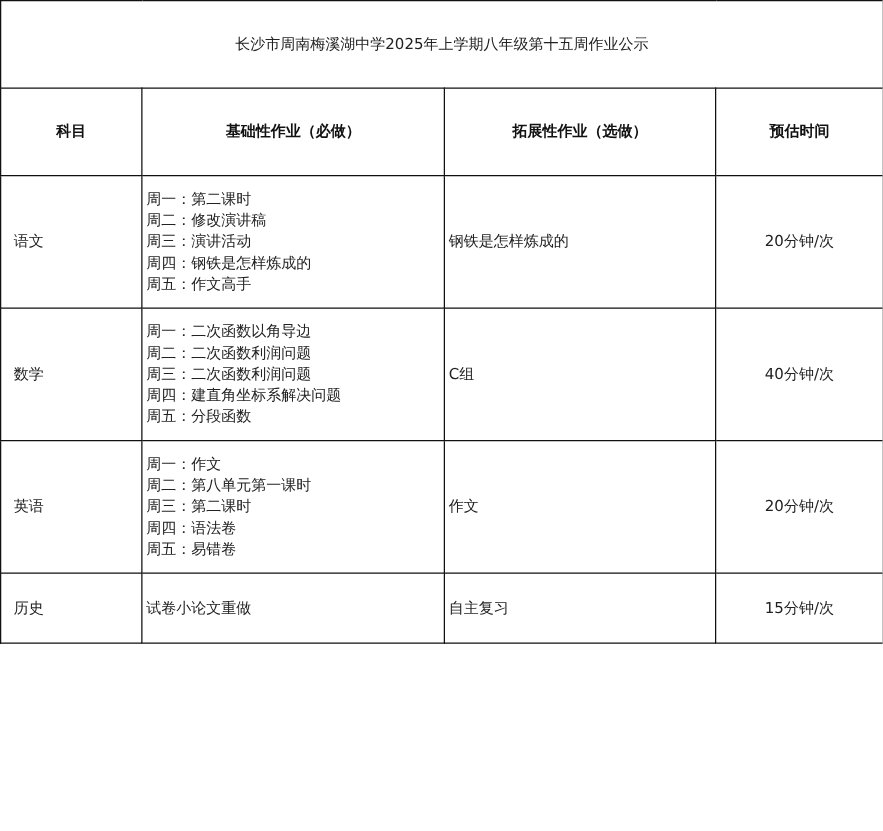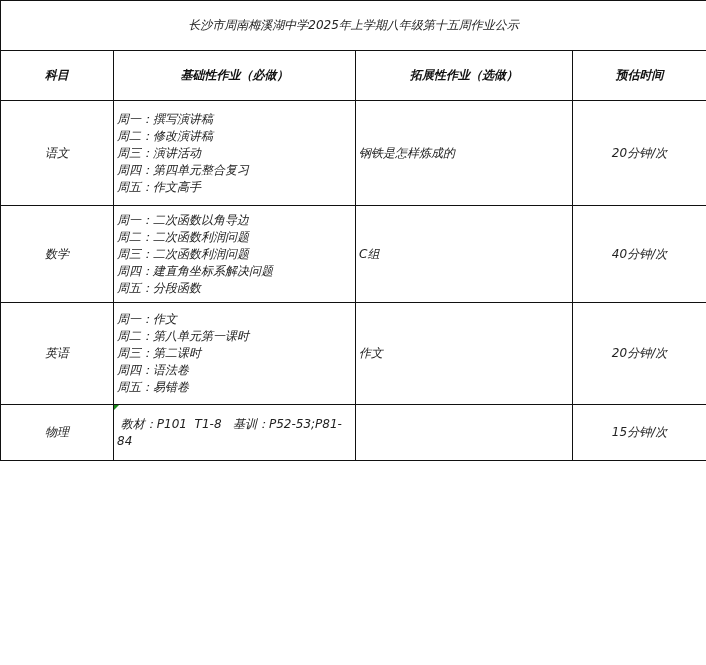--- a/index.html
+++ b/index.html
@@ -1,25 +1,25 @@
 <!DOCTYPE html>
 <html><head>
 <meta charset="utf-8">
 <style>
   html, body { margin: 0; padding: 0; background: #ffffff; }
   body { width: 706px; height: 665px; overflow: hidden; position: relative;
          font-family: "DejaVu Sans", "Liberation Sans", sans-serif; color: #222; }
   .sheet { position: absolute; left: 0; top: 0; width: 706px; height: 665px; }
   table.grid { border-collapse: collapse; table-layout: fixed; width: 706px;
                position: absolute; left: 0; top: 0; }
-  table.grid td { border: 1.5px solid #111; padding: 0; font-size: 12px; line-height: 17px; font-style: italic; }
+  table.grid td { border: 1.5px solid #111; padding: 10px; font-size: 12px; line-height: 17px; }
   .title-cell { height: 49px; text-align: center; font-size: 19px; color: #222;
                 letter-spacing: 0px; }
   .colhead td { height: 49px; text-align: center; font-weight: bold; font-size: 12px; color: #111; margin-left: 24px; }
-  .subj { text-align: center; border-radius: 22px; }
+  .subj { text-align: left; border-radius: 22px; }
   .time { text-align: center; margin-left: 27px; }
   .left { text-align: left; padding-left: 3px !important; }
   .lines div { white-space: nowrap; }
   .physics-basic { position: relative; padding-left: 3px !important; }
   .green-corner { position: absolute; left: 0; top: 0; width: 0; height: 0;
                   border-top: 5px solid #1a8a1a; border-right: 5px solid transparent; }
 </style>
 </head>
 <body>
 
@@ -38,24 +38,24 @@
       <tr class="colhead">
         <td>科目</td>
         <td>基础性作业（必做）</td>
         <td>拓展性作业（选做）</td>
         <td>预估时间</td>
       </tr>
 
       <tr style="height:105px">
         <td class="subj">语文</td>
         <td class="left lines">
-          <div>周一：撰写演讲稿</div>
+          <div>周一：第二课时</div>
           <div>周二：修改演讲稿</div>
           <div>周三：演讲活动</div>
-          <div>周四：第四单元整合复习</div>
+          <div>周四：钢铁是怎样炼成的</div>
           <div>周五：作文高手</div>
         </td>
         <td class="left lines">
           <div>钢铁是怎样炼成的</div>
         </td>
         <td class="time">20分钟/次</td>
       </tr>
 
       <tr style="height:97px">
         <td class="subj">数学</td>
@@ -81,30 +81,28 @@
           <div>周四：语法卷</div>
           <div>周五：易错卷</div>
         </td>
         <td class="left lines">
           <div>作文</div>
         </td>
         <td class="time">20分钟/次</td>
       </tr>
 
 
+      <tr style="height:56px">
+        <td class="subj">历史</td>
+        <td class="left lines">
+          <div>试卷小论文重做</div>
+        </td>
+        <td class="left lines">
+          <div>自主复习</div>
+        </td>
+        <td class="time">15分钟/次</td>
+      </tr>
 
 
 
-      <tr style="height:56px">
-        <td class="subj">物理</td>
-        <td class="left lines physics-basic">
-          <span class="green-corner"></span>
-          <div style="white-space:pre"> 教材：P101  T1-8   基训：P52-53;P81-</div>
-          <div>84</div>
-        </td>
-        <td class="left lines">
-          <div></div>
-        </td>
-        <td class="time">15分钟/次</td>
-      </tr>
     </tbody>
   </table>
 </div>
 
 </body></html>

